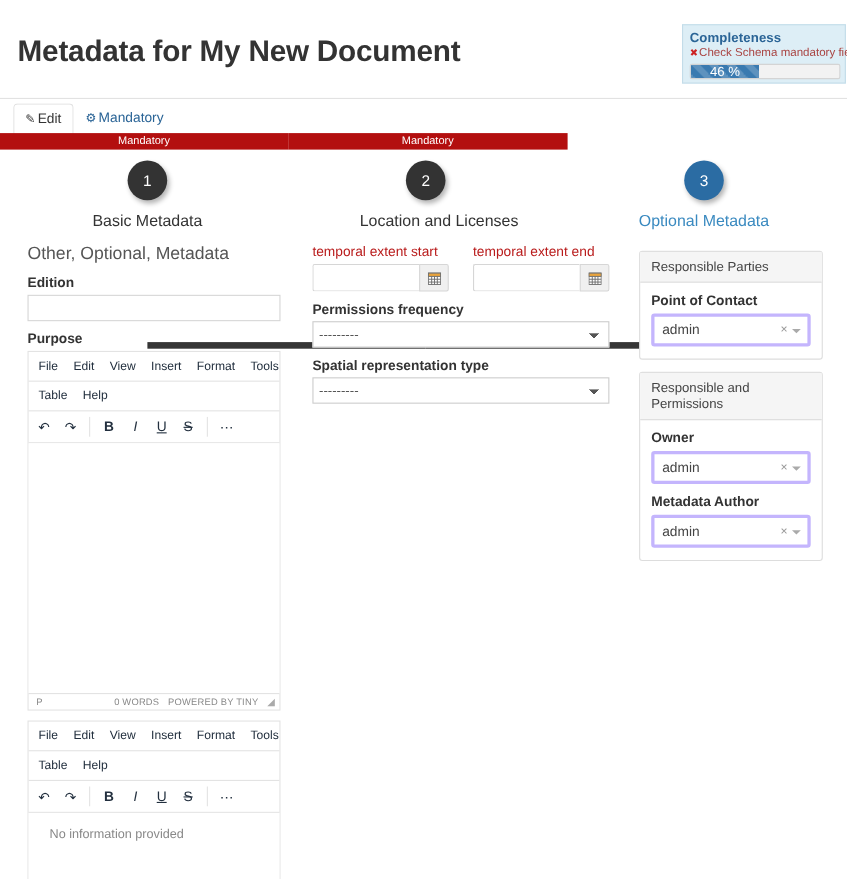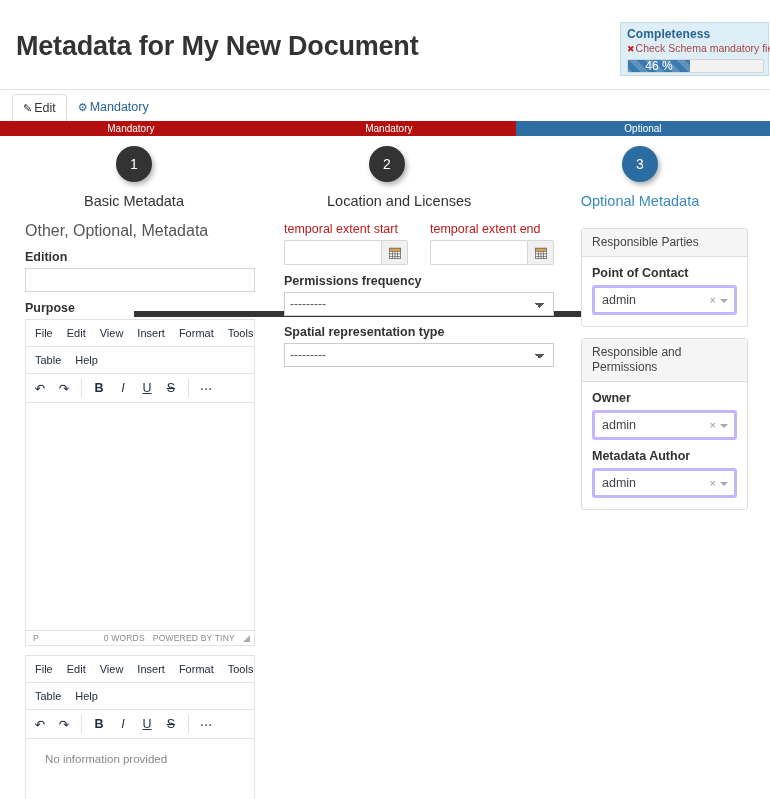--- a/index.html
+++ b/index.html
@@ -223,21 +223,20 @@
   <div class="title-rule"></div>
 
   <div class="tabs">
     <div class="tab active"><span class="ico">✎</span><span>Edit</span></div>
     <div class="tab link"><span class="ico">⚙</span><span>Mandatory</span></div>
   </div>
 
   <div class="strip">
     <div class="strip-seg seg-mandatory" style="width: 34%; background: rgb(179, 15, 15);">Mandatory</div>
     <div class="strip-seg seg-mandatory" style="width: 33%; background: rgb(179, 15, 15);">Mandatory</div>
-    <div class="strip-seg seg-optional" style="width: 33%; background: rgb(46, 109, 164);">Optional</div>
   </div>
 
   <div class="stepper">
     <div class="step-line" style="left:134px; width:253px;"></div>
     <div class="step-line" style="left:387px; width:253px;"></div>
 
     <div class="step" style="left:74px;">
       <div class="step-circle done">1</div>
       <div class="step-label">Basic Metadata</div>
     </div>

